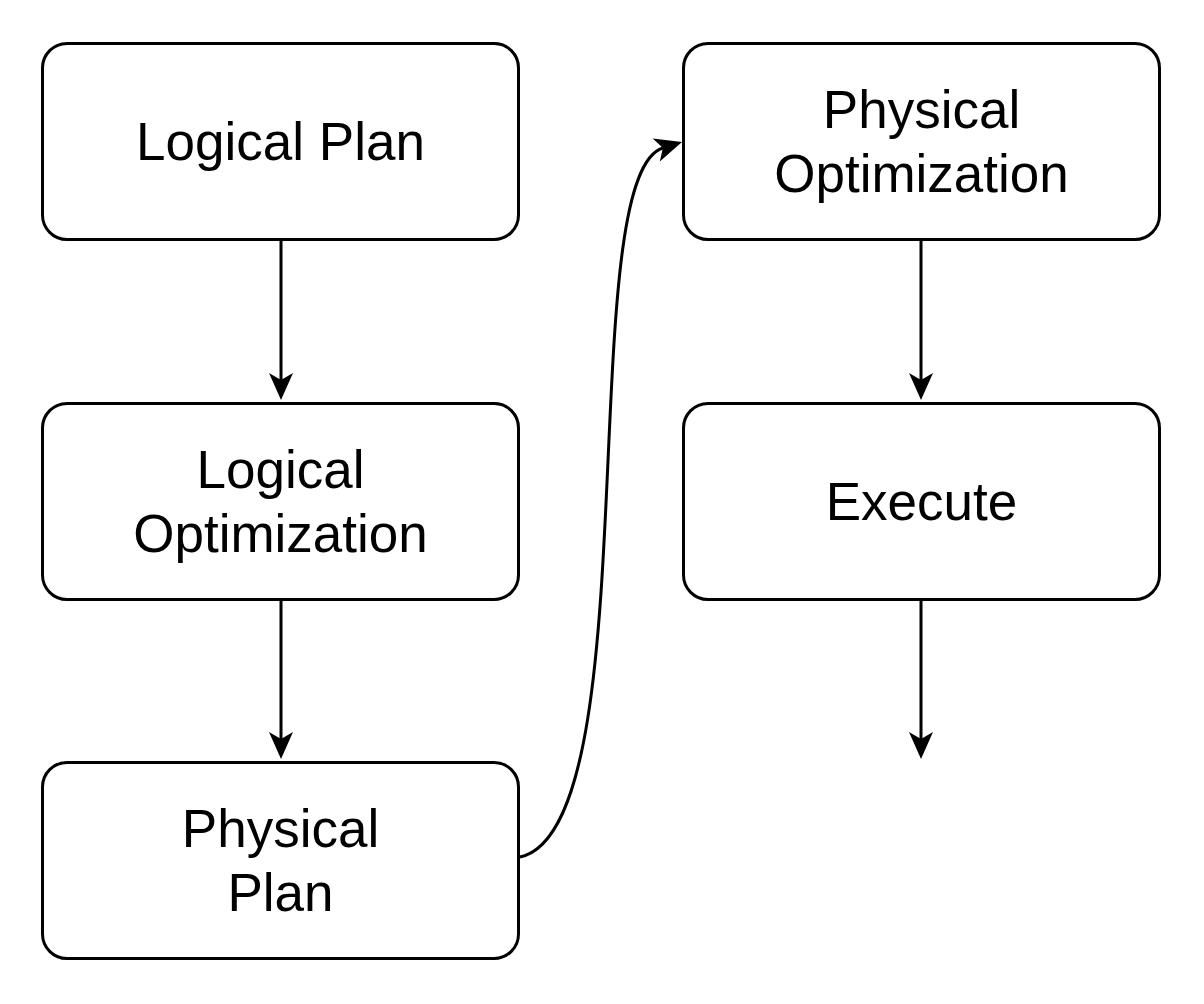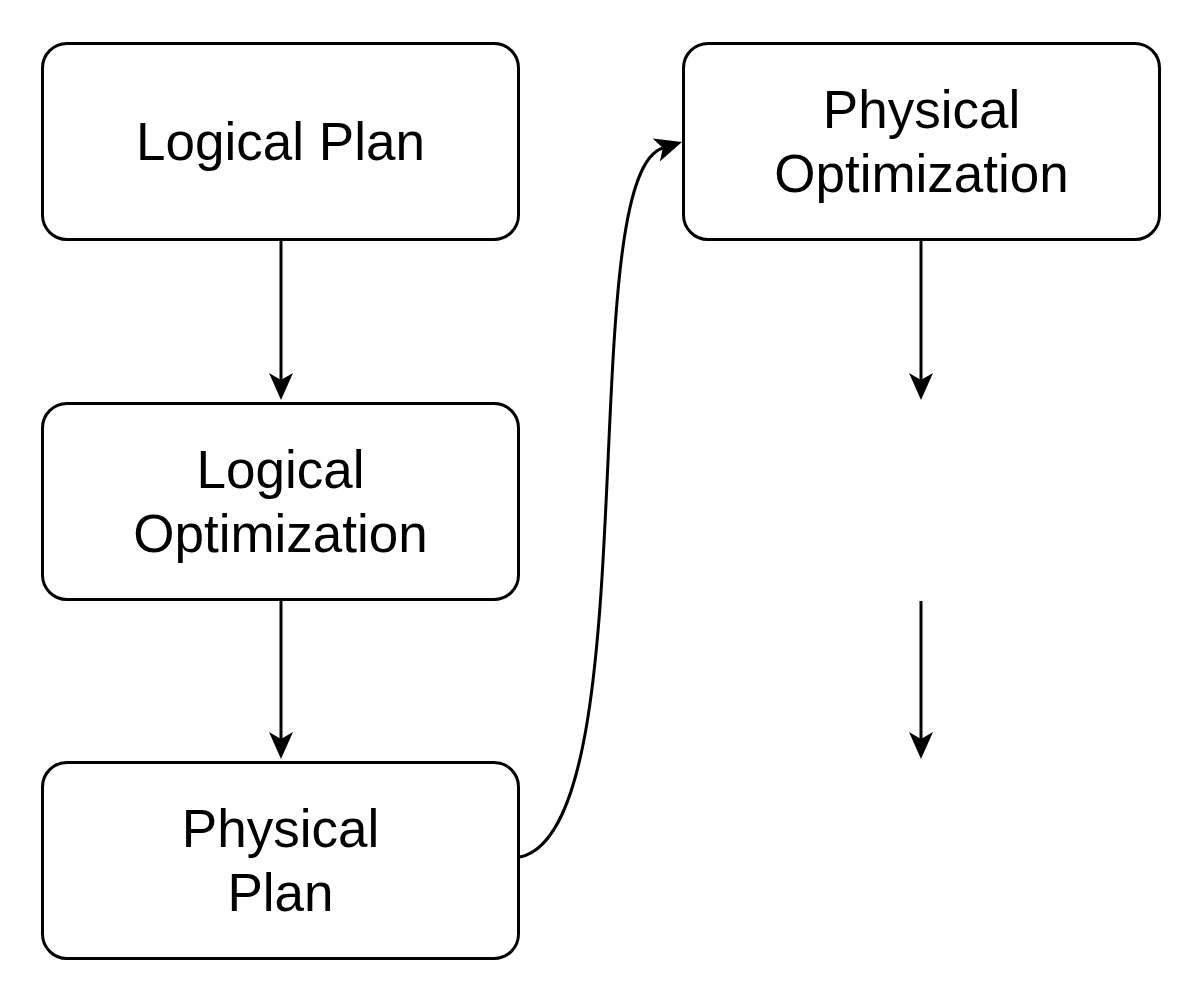--- a/index.html
+++ b/index.html
@@ -106,15 +106,18 @@
   <div class="node pos-physical-plan">
     <span class="label">Physical
 Plan</span>
   </div>
 
   <div class="node pos-physical-optimization">
     <span class="label">Physical
 Optimization</span>
   </div>
 
+  <div class="node pos-execute">
+    <span class="label">Execute</span>
+  </div>
 
 
 </div>
 
 </body></html>

